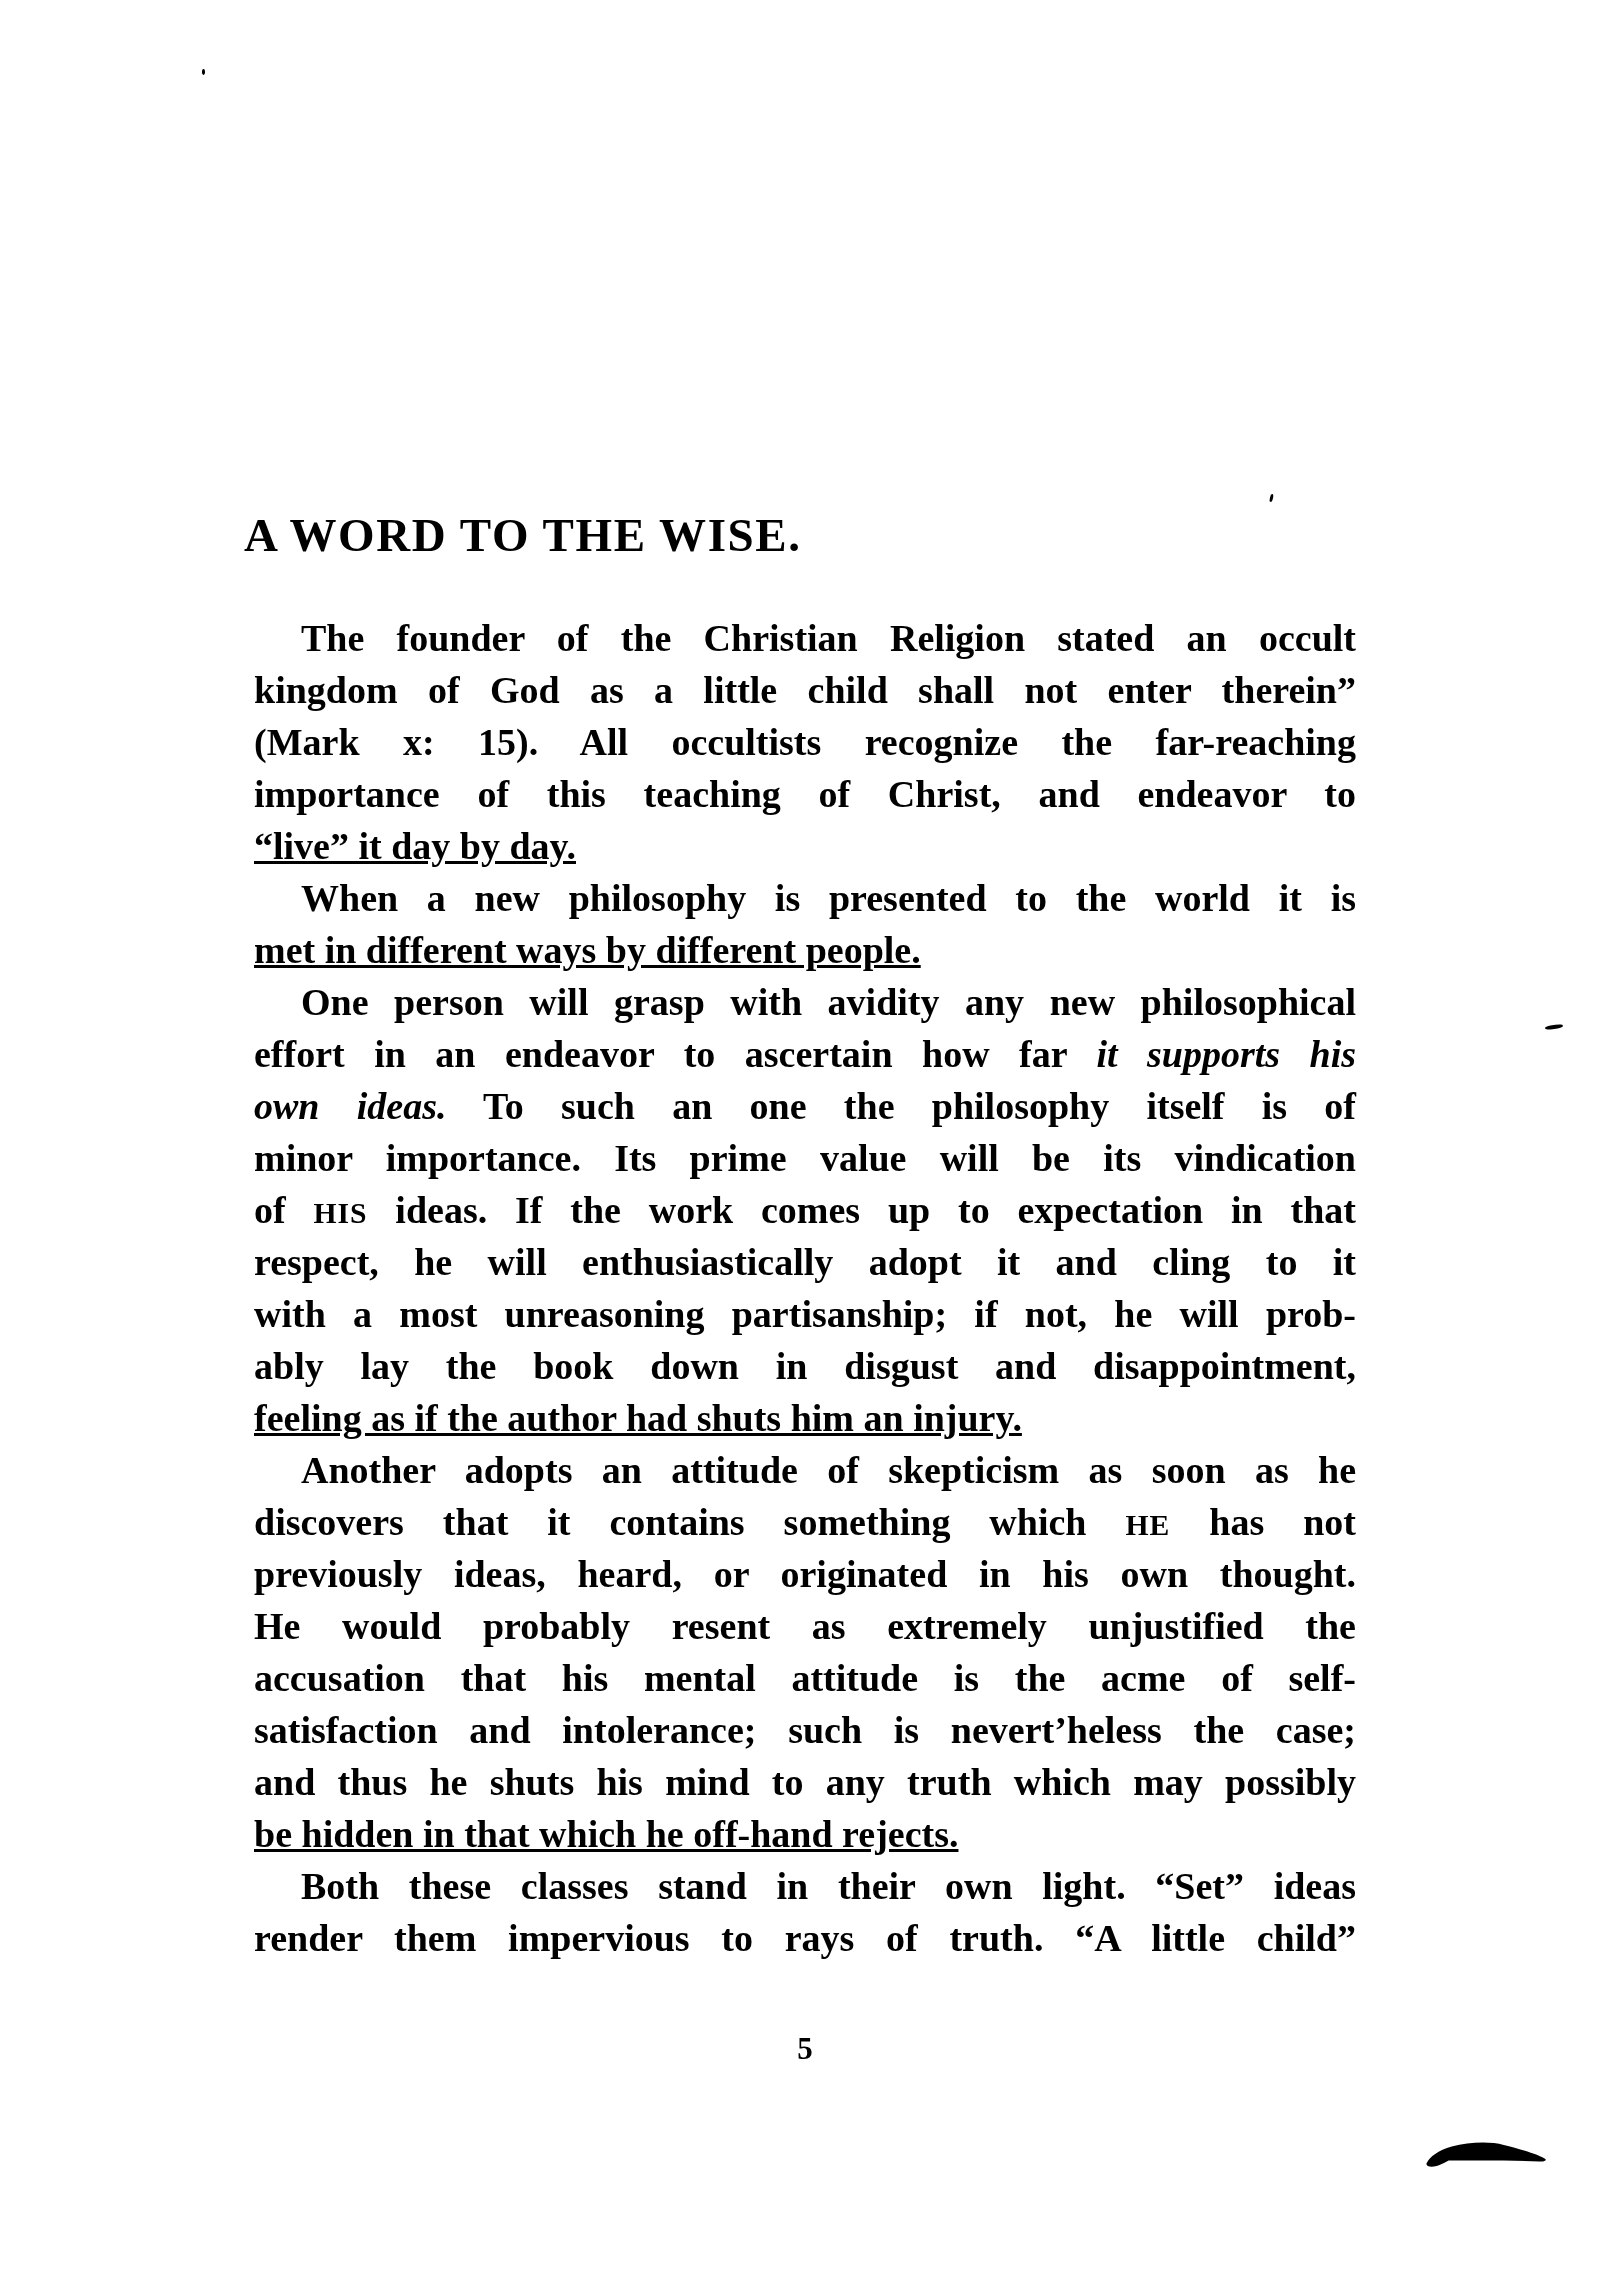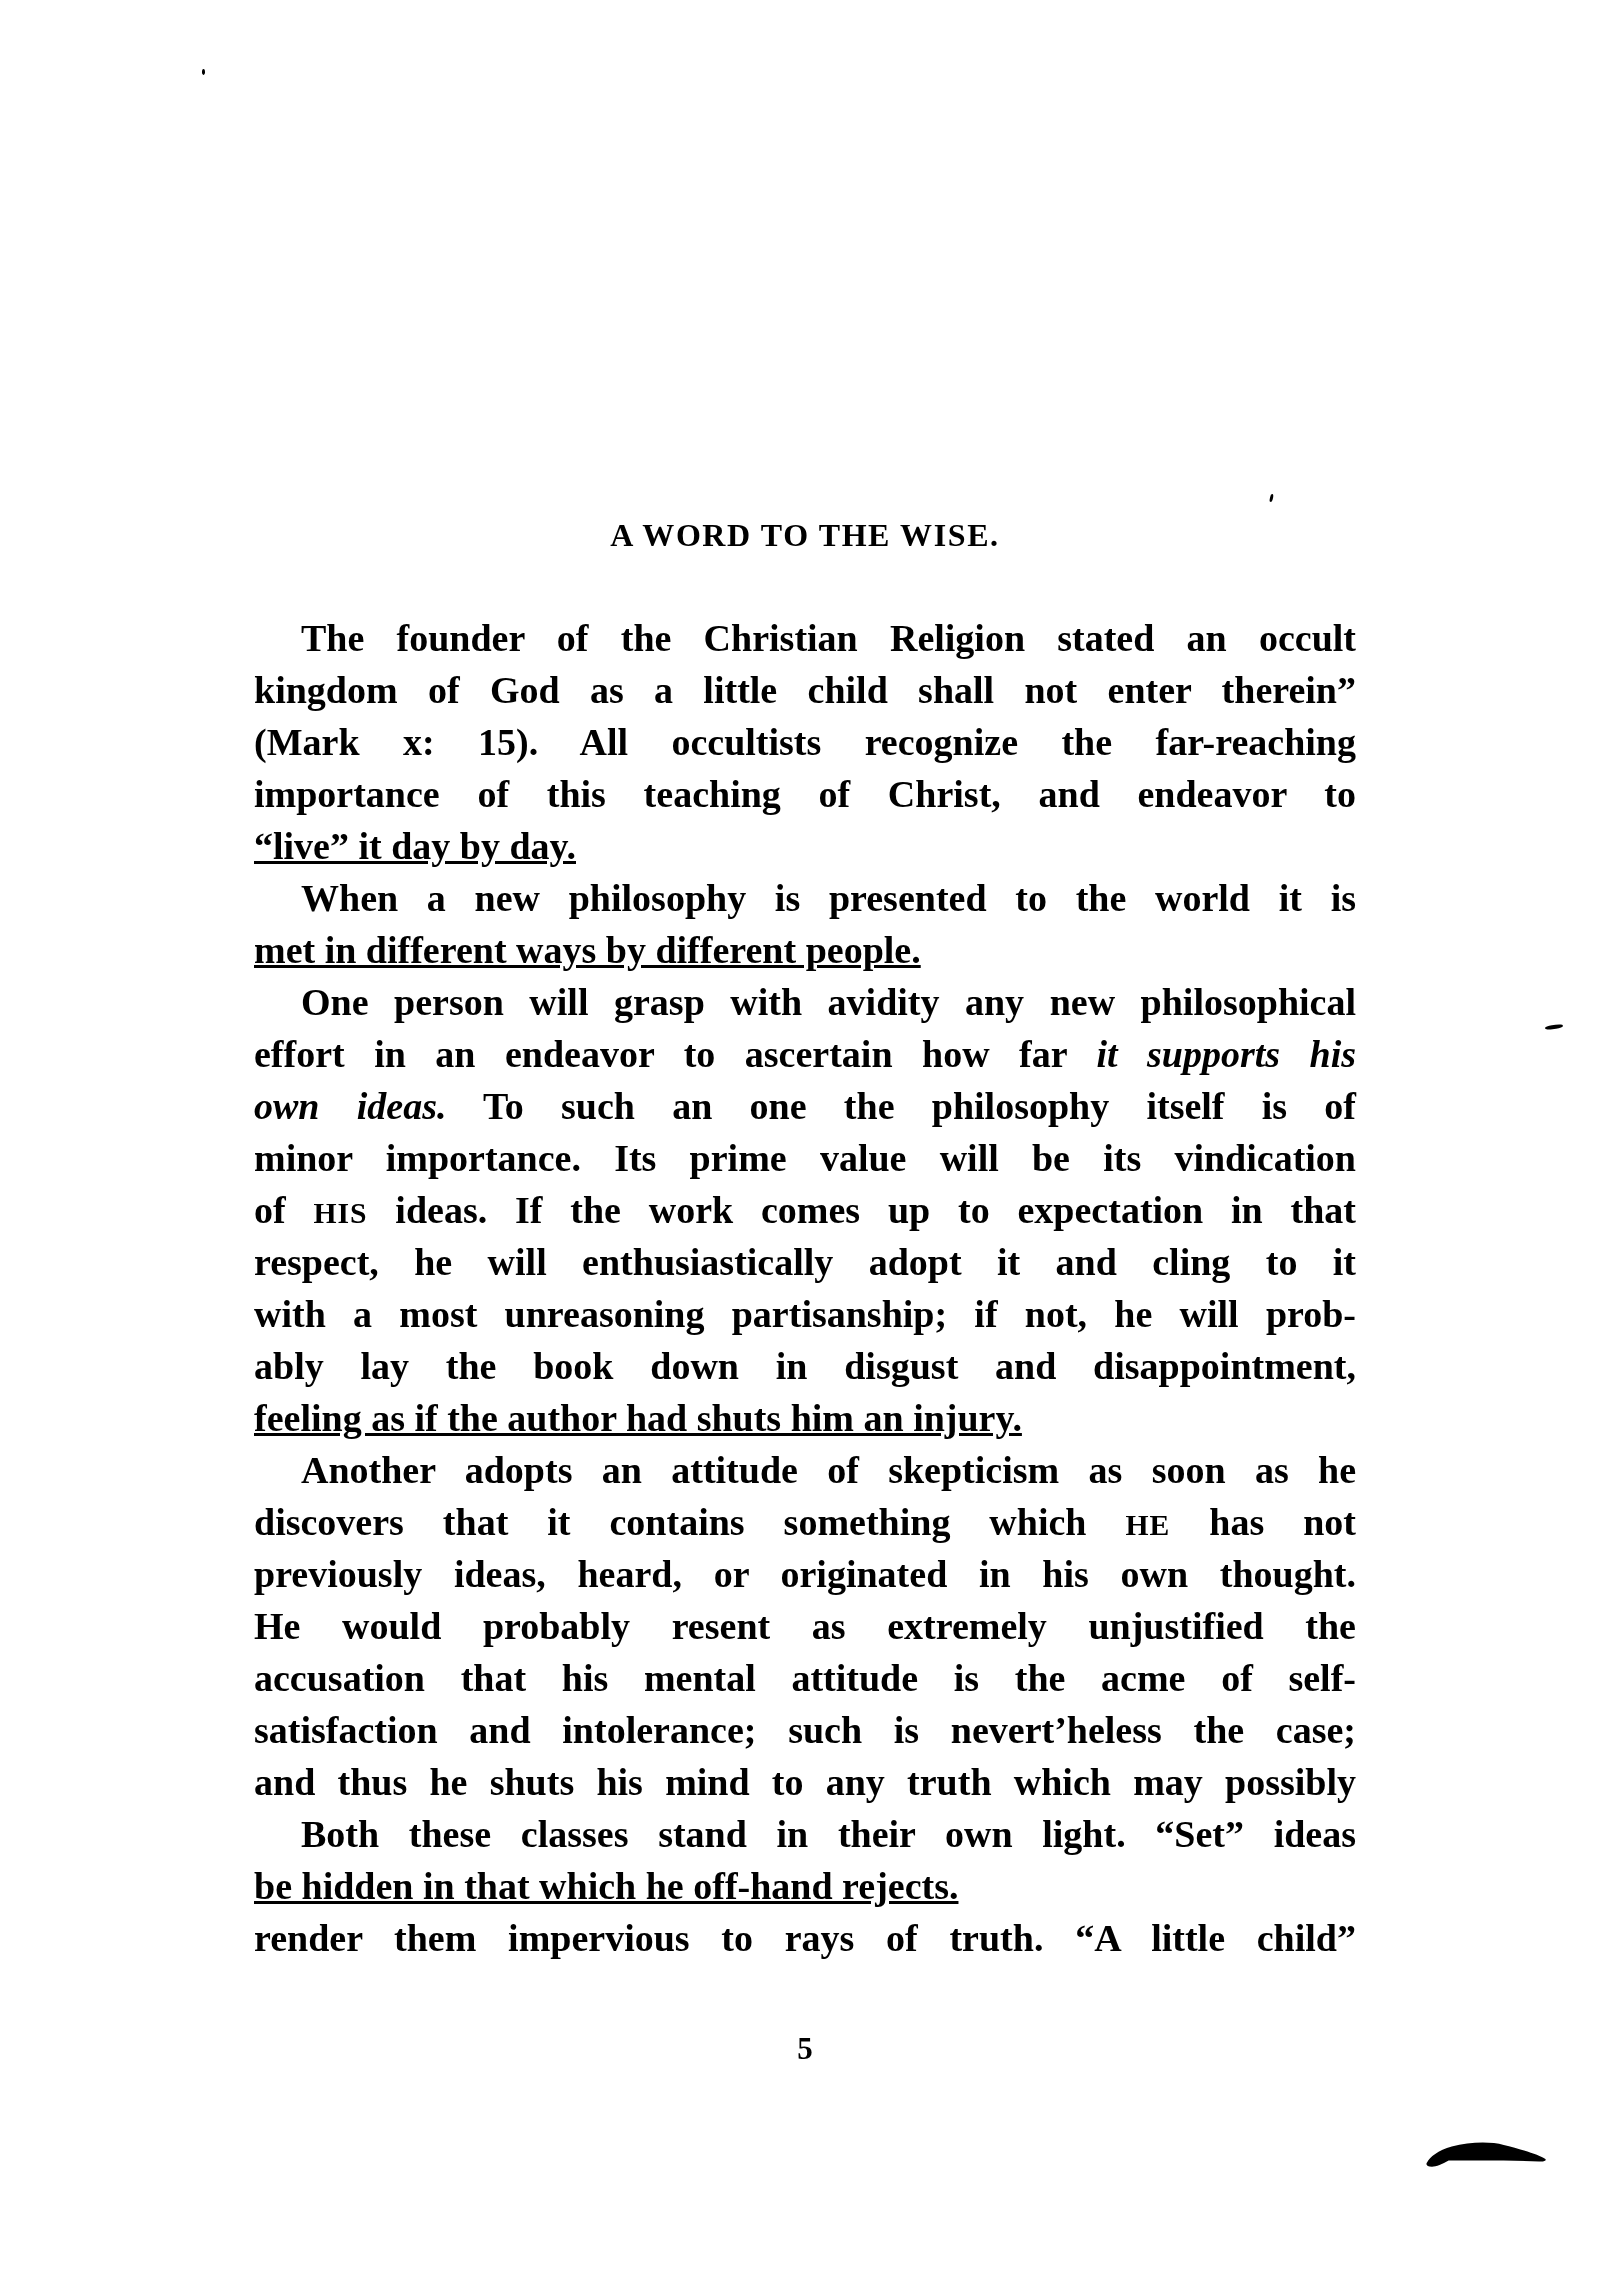--- a/index.html
+++ b/index.html
@@ -8,25 +8,24 @@
     width:1605px;
     height:2295px;
     background:#ffffff;
     font-family:"Liberation Serif", serif;
     font-weight:700;
     color:#000;
     overflow:hidden;
   }
   .title{
     position:absolute;
-    left:254px;
+    left:244px;
     top:510px;
     width:1102px;
-    text-align:center;
-    font-size:32px;
+    font-size:47px;
     line-height:50px;
     letter-spacing:1.6px;
     white-space:nowrap;
   }
   .body-text{
     position:absolute;
     left:254px;
     top:612px;
     width:1102px;
     font-size:38px;
@@ -96,22 +95,22 @@
     <div class="line"><span>with a most unreasoning partisanship; if not, he will prob-</span></div>
     <div class="line"><span>ably lay the book down in disgust and disappointment,</span></div>
     <div class="line endp"><span>feeling as if the author had shuts him an injury.</span></div>
     <div class="line indent"><span>Another adopts an attitude of skepticism as soon as he</span></div>
     <div class="line"><span>discovers that it contains something which </span><span class="sc">HE</span><span> has not</span></div>
     <div class="line"><span>previously ideas, heard, or originated in his own thought.</span></div>
     <div class="line"><span>He would probably resent as extremely unjustified the</span></div>
     <div class="line"><span>accusation that his mental attitude is the acme of self-</span></div>
     <div class="line"><span>satisfaction and intolerance; such is nevert’heless the case;</span></div>
     <div class="line"><span>and thus he shuts his mind to any truth which may possibly</span></div>
+    <div class="line endp"><span>be hidden in that which he off-hand rejects.</span></div>
     <div class="line indent"><span>Both these classes stand in their own light. “Set” ideas</span></div>
-    <div class="line endp"><span>be hidden in that which he off-hand rejects.</span></div>
     <div class="line"><span>render them impervious to rays of truth. “A little child”</span></div>
   </div>
 
   <div class="pagenum">5</div>
 
   <svg class="smudge" viewBox="0 0 260 75" xmlns="http://www.w3.org/2000/svg" aria-hidden="true">
     <path fill="#000000" d="M21,52
          C25,43 42,29 68,22
          C102,13 142,12 168,19
          C196,26 236,37 248,46

